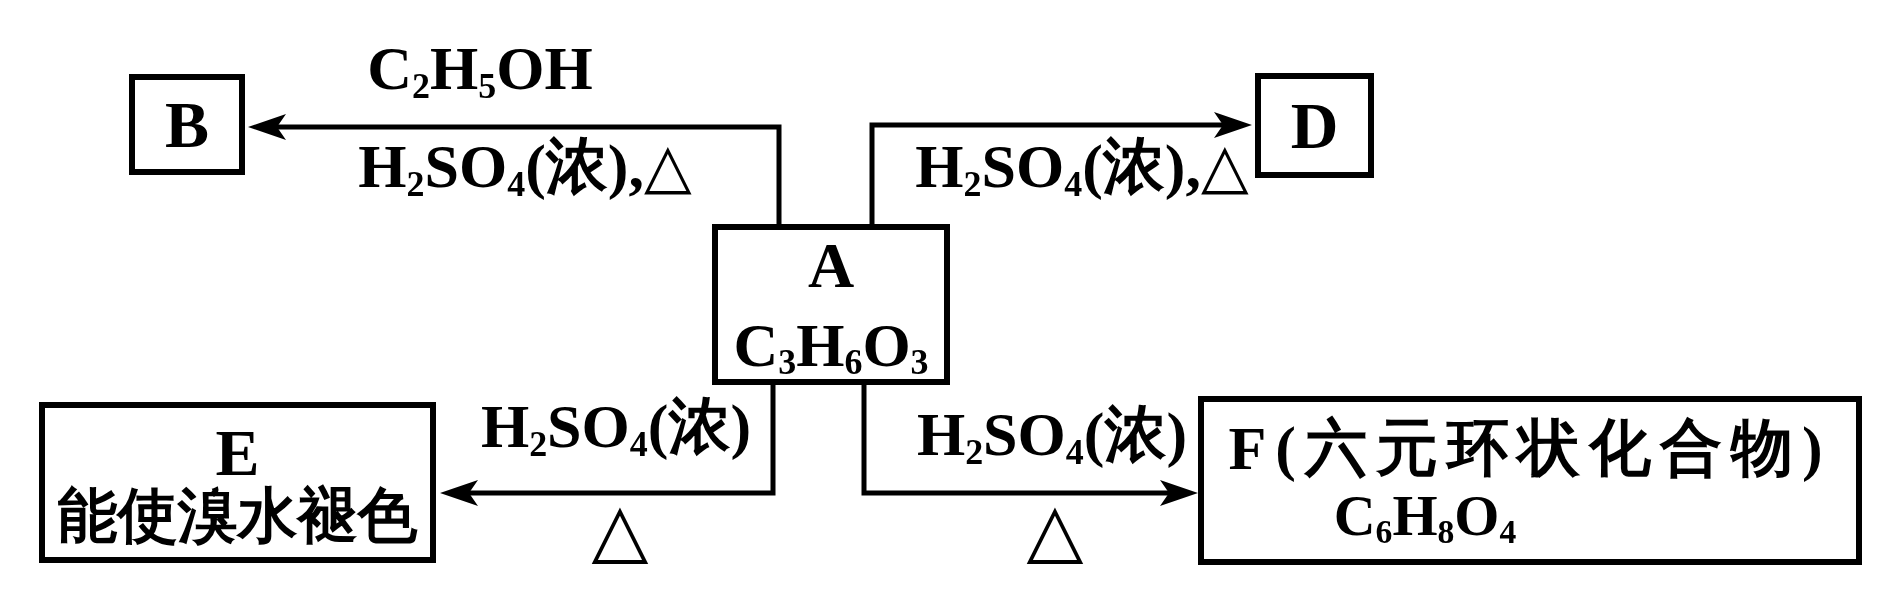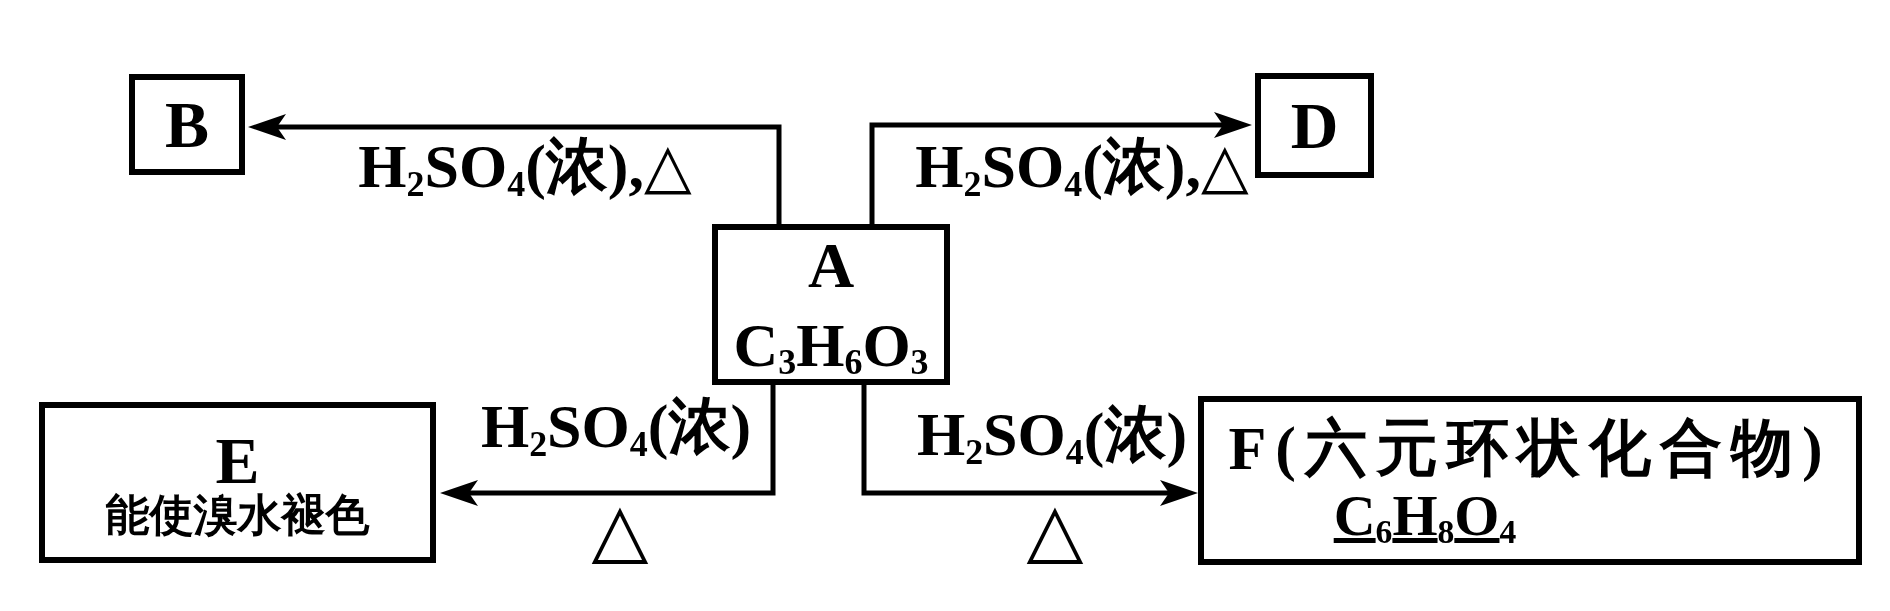--- a/index.html
+++ b/index.html
@@ -30,23 +30,23 @@
   }
   .box-b { left: 129px; top: 74px;  width: 116px; height: 101px; font-size: 66px; }
   .box-d { left: 1255px; top: 73px; width: 119px; height: 105px; font-size: 66px; }
   .box-a { left: 712px; top: 224px; width: 238px; height: 161px; }
   .box-e { left: 39px;  top: 402px; width: 397px; height: 161px; }
   .box-f { left: 1198px; top: 396px; width: 664px; height: 169px; }
 
   .box-a .l1 { font-size: 64px; line-height: 1.0; }
   .box-a .l2 { font-size: 62px; line-height: 1.0; margin-top: 16px; }
   .box-e .l1 { font-size: 66px; line-height: 1.0; }
-  .box-e .l2 { font-size: 44px; line-height: 1.0; }
+  .box-e .l2 { font-size: 60px; line-height: 1.0; }
   .box-f .l1 { font-size: 62px; line-height: 1.0; letter-spacing: 9px; }
-  .box-f .l2 { font-size: 58px; line-height: 1.0; margin-top: 8px; position: relative; left: -105px; text-decoration: underline; }
+  .box-f .l2 { font-size: 58px; line-height: 1.0; margin-top: 8px; position: relative; left: -105px; }
 
   .lbl {
     position: absolute;
     transform: translateX(-50%);
     white-space: nowrap;
     font-size: 62px;
     line-height: 1;
   }
   .lbl sub, .node sub {
     font-size: 0.58em;
@@ -101,20 +101,21 @@
   <div class="node box-e">
     <span class="l1">E</span>
     <span class="l2">能使溴水褪色</span>
   </div>
 
   <div class="node box-f">
     <span class="l1">F(六元环状化合物)</span>
     <span class="l2">C<sub>6</sub>H<sub>8</sub>O<sub>4</sub></span>
   </div>
 
+  <div class="lbl" style="left:480px; top:37px;">C<sub>2</sub>H<sub>5</sub>OH</div>
   <div class="lbl" style="left:525px; top:135px;">H<sub>2</sub>SO<sub>4</sub>(浓),△</div>
 
   <div class="lbl" style="left:1082px; top:135px;">H<sub>2</sub>SO<sub>4</sub>(浓),△</div>
 
   <div class="lbl" style="left:616px; top:395px;">H<sub>2</sub>SO<sub>4</sub>(浓)</div>
   <div class="lbl tri" style="left:620px; top:492px;">△</div>
 
   <div class="lbl" style="left:1052px; top:403px;">H<sub>2</sub>SO<sub>4</sub>(浓)</div>
   <div class="lbl tri" style="left:1055px; top:492px;">△</div>
 

